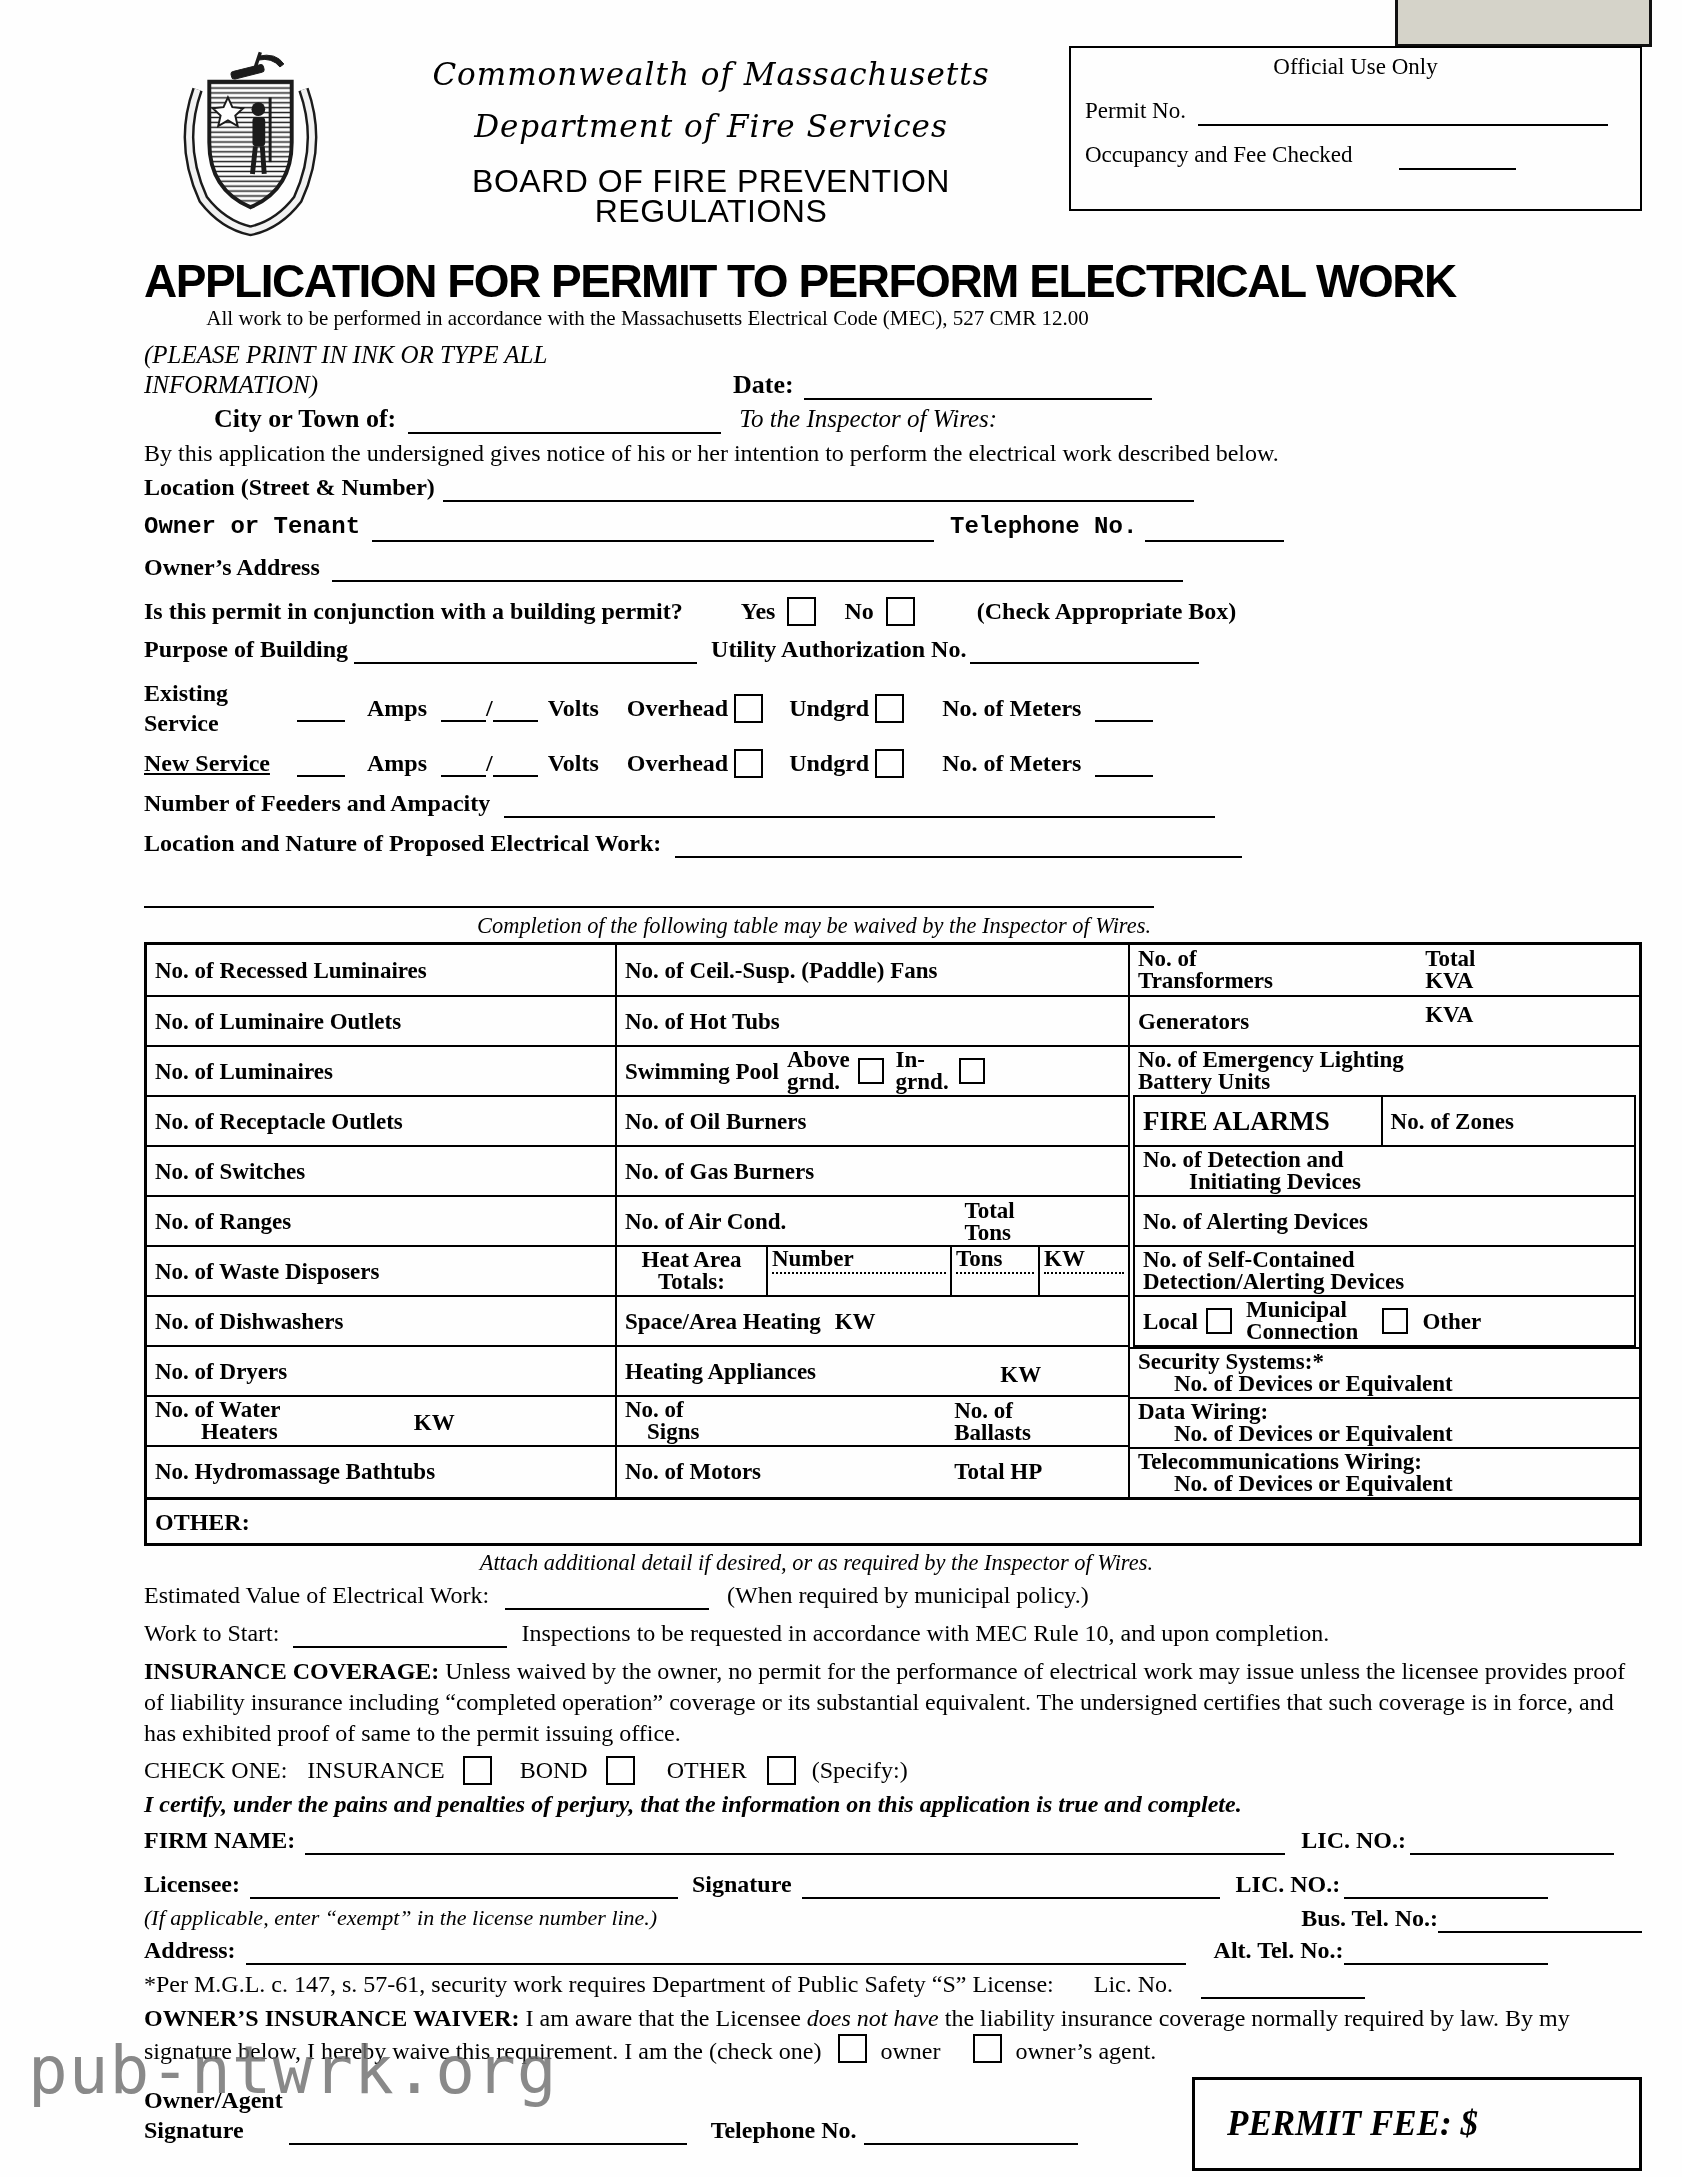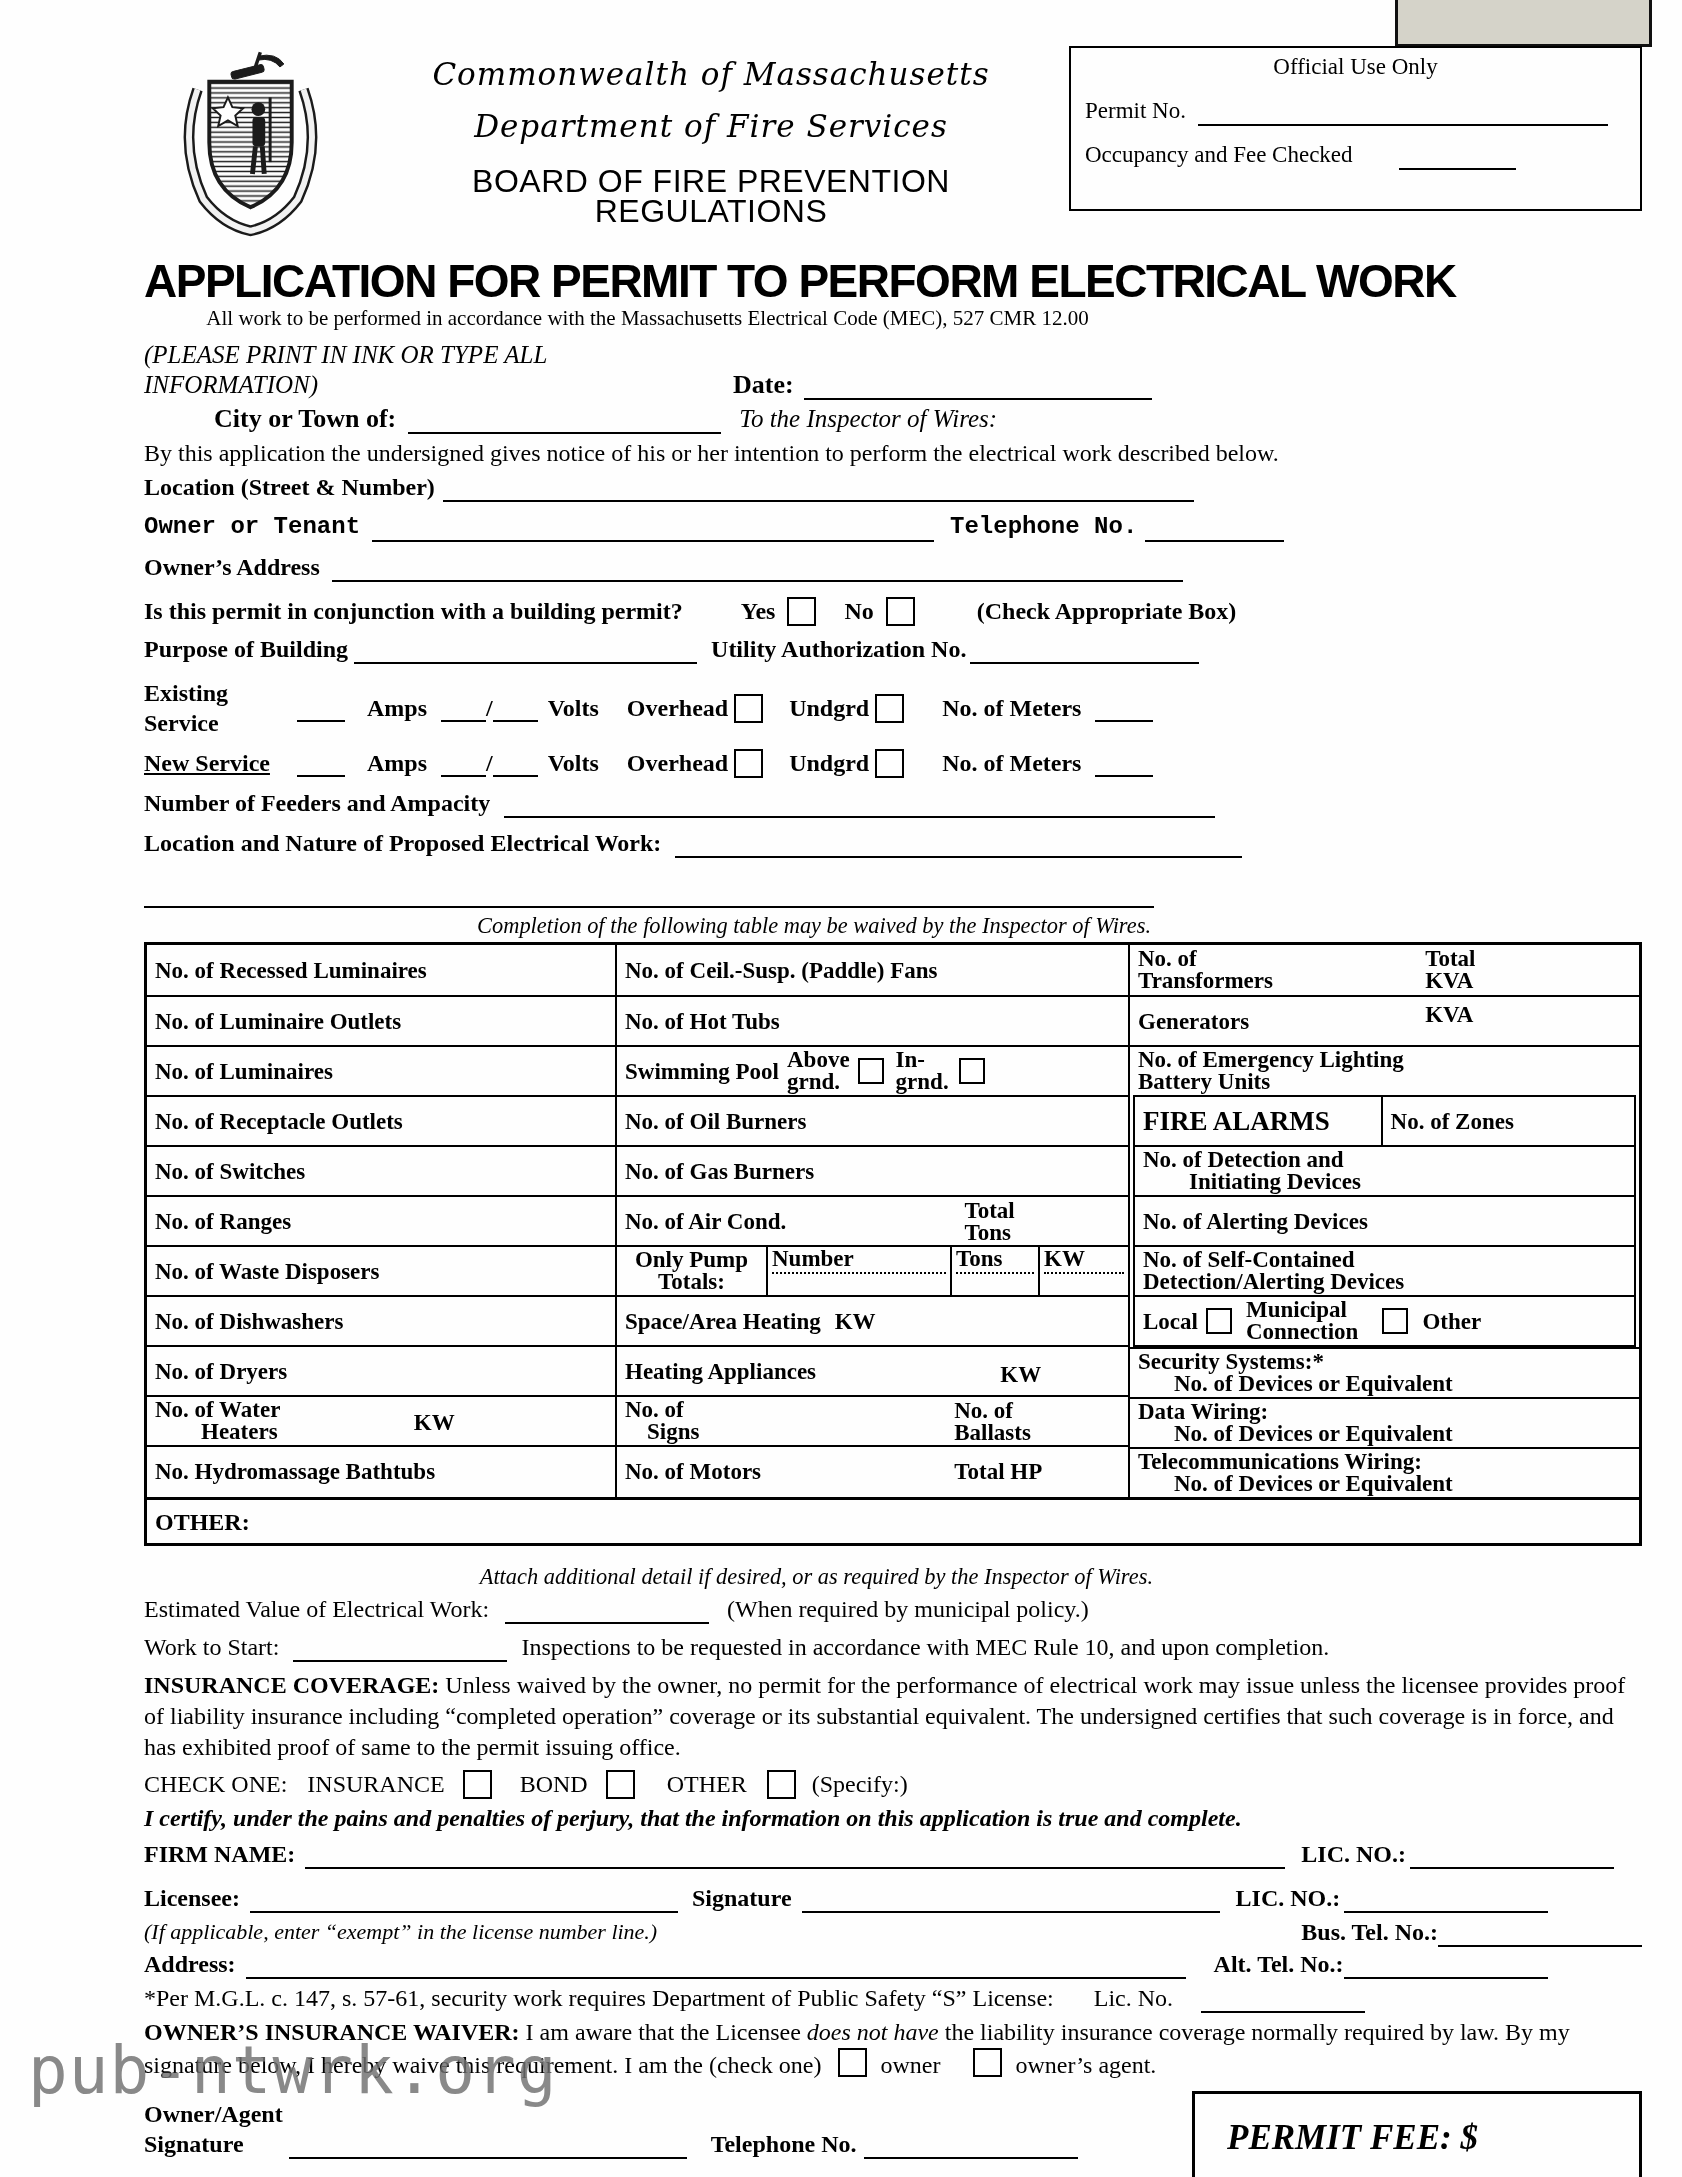--- a/index.html
+++ b/index.html
@@ -285,21 +285,21 @@
         </div>
       <div class="cell">
         <span>No. of Air Cond.</span>
         <span class="stack posc" style="left:68%;top:3px;">
             <span>Total</span>
             <span>Tons</span>
           </span>
       </div>
       <div class="cell" style="padding:0;">
         <span class="stack" style="flex:0 0 149px;align-items:center;">
-            <span>Only Pump</span>
+            <span>Heat Area</span>
             <span>Totals:</span>
           </span>
         <span class="dotcell" style="flex:1;">
             <span>Number</span>
             <span class="dotline"></span>
           </span>
         <span class="dotcell" style="flex:0 0 88px;">
             <span>Tons</span>
             <span class="dotline"></span>
           </span>
@@ -405,21 +405,21 @@
             <span style="padding-left:36px;">No. of Devices or Equivalent</span>
           </span>
       </div>
     </div>
   </div>
 
   <div class="other-row" style="width:1498px;box-sizing:border-box;border:3px solid #000;border-top:none;">
     <span>OTHER:</span>
   </div>
 
-  <div class="note-r" style="width:1009px;margin-top:16px;">Attach additional detail if desired, or as required by the Inspector of Wires.</div>
+  <div class="note-r" style="width:1009px;margin-top:2px;">Attach additional detail if desired, or as required by the Inspector of Wires.</div>
 
   <div class="row" style="margin-top:2px;">
     <span>Estimated Value of Electrical Work:</span>
     <span class="ln" style="width:204px;margin-left:16px;"></span>
     <span style="margin-left:18px;">(When required by municipal policy.)</span>
   </div>
 
   <div class="row" style="margin-top:8px;">
     <span>Work to Start:</span>
     <span class="ln" style="width:214px;margin-left:14px;"></span>

